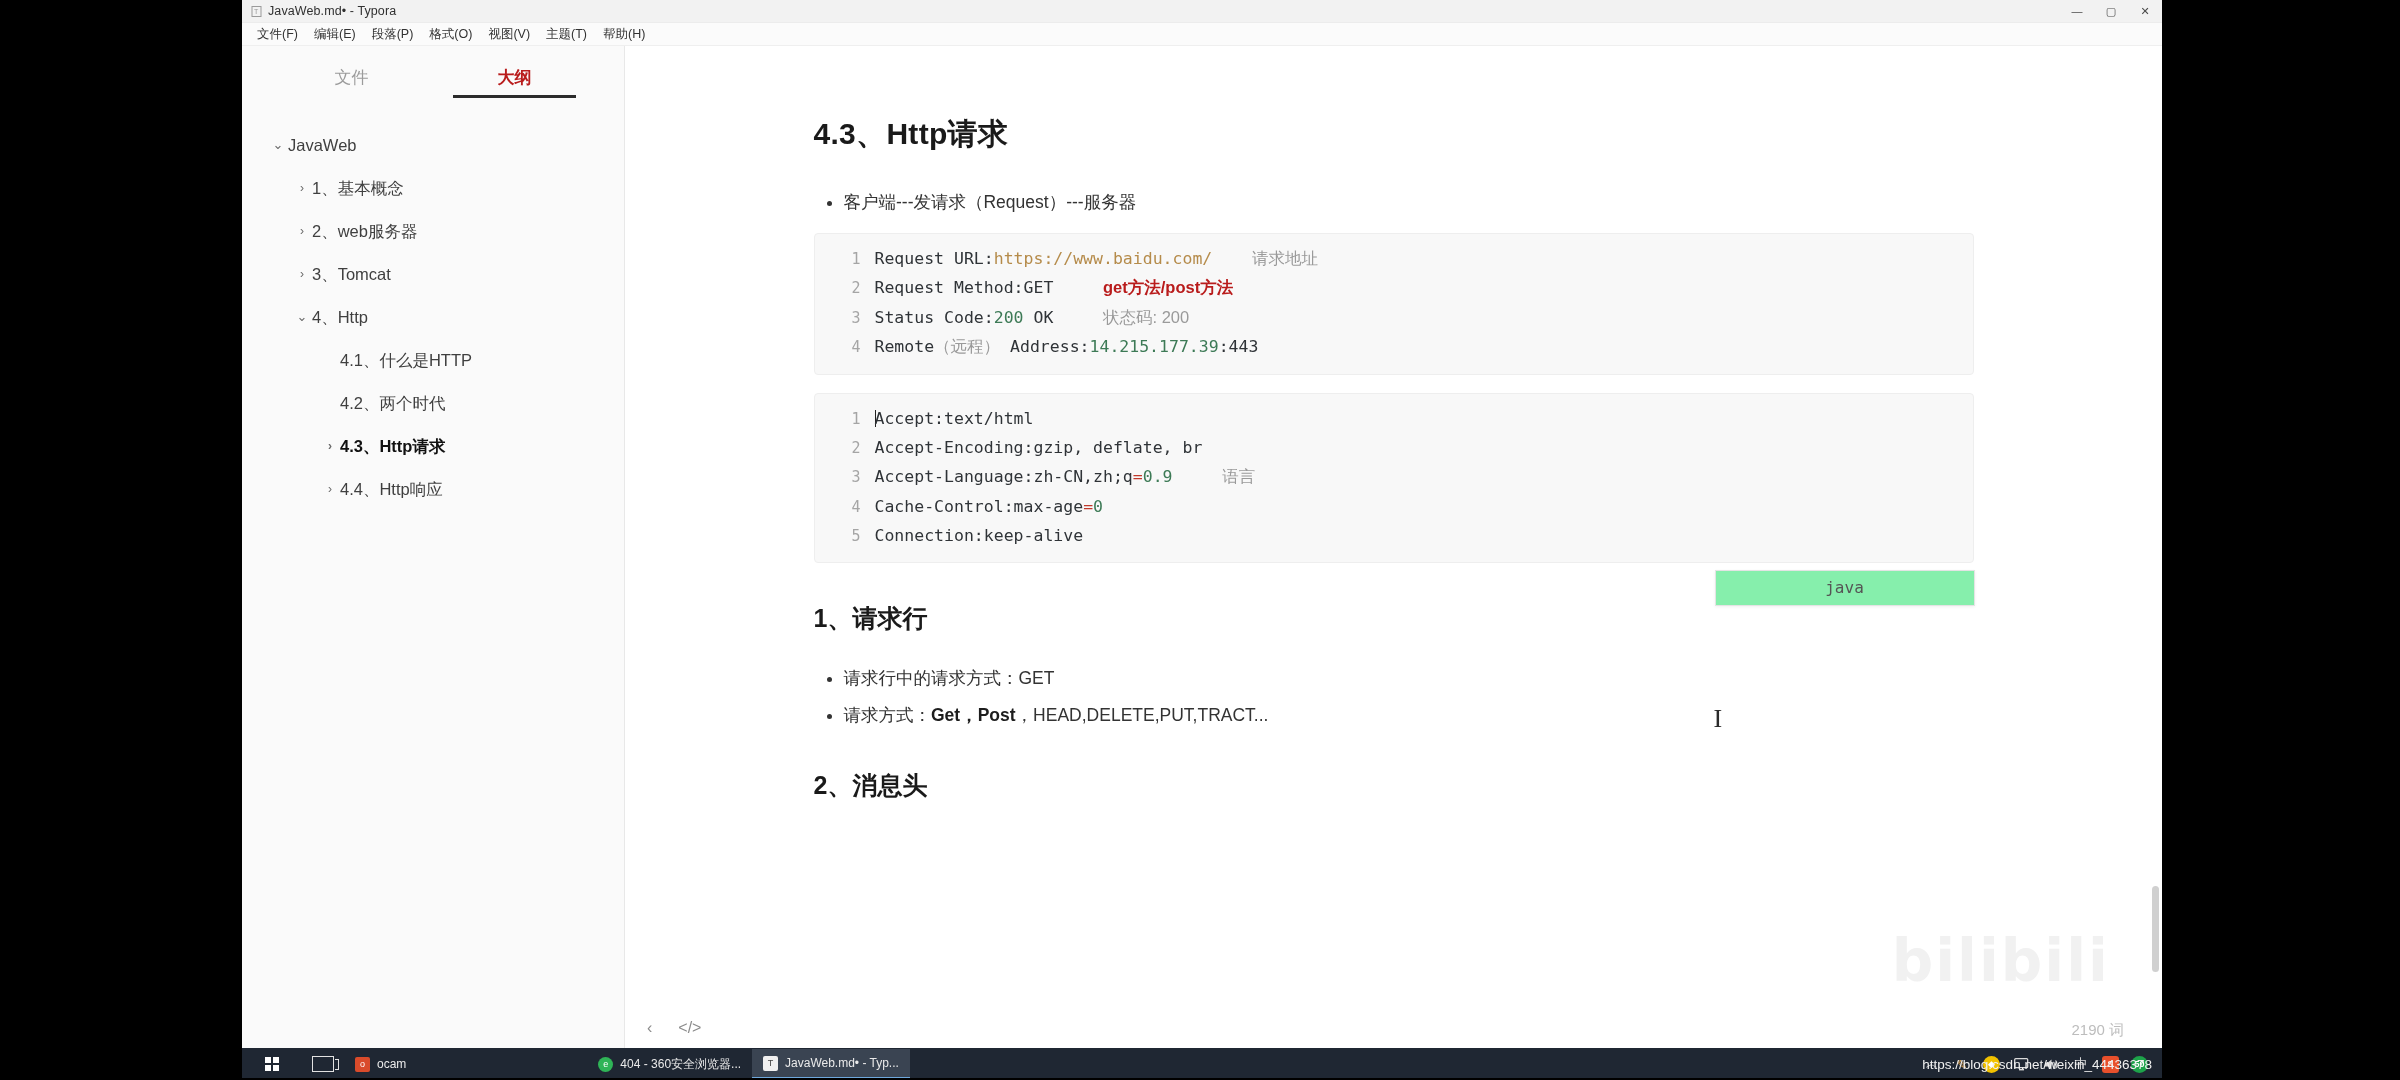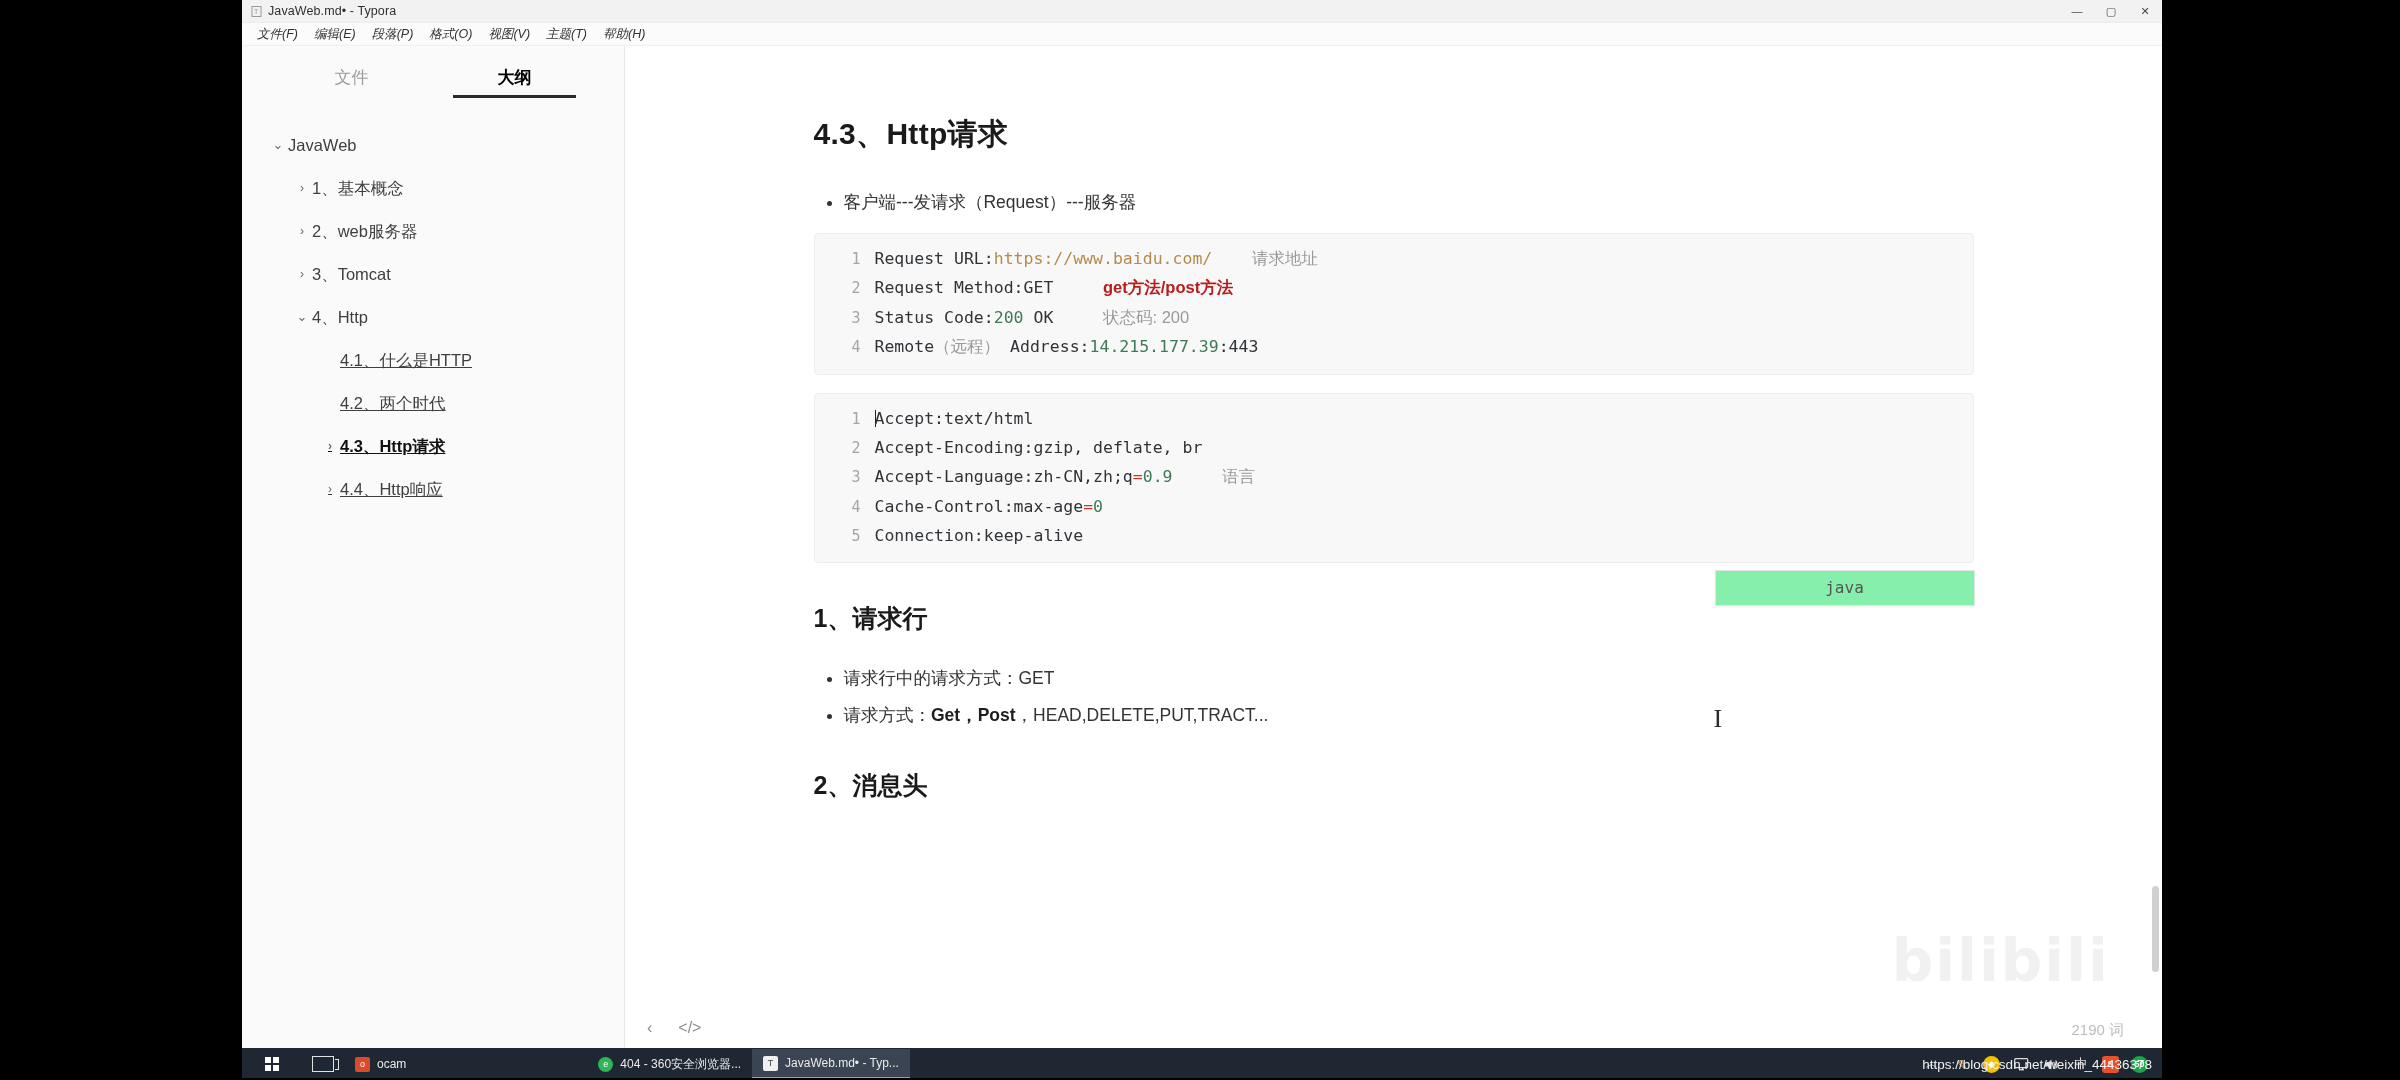--- a/index.html
+++ b/index.html
@@ -55,21 +55,20 @@
   .win-btn {
     width:34px; height:22px; display:flex; align-items:center; justify-content:center;
     font-size:11px; color:#4a4a4a;
   }
 
   .menubar {
     height:22px; background:#fbfbfb;
     display:flex; align-items:center;
     padding-left:8px; gap:2px;
     border-bottom:1px solid #efefef;
-    font-style:italic;
   }
   .menu-item {
     font-size:12.5px; color:#323232; padding:2px 7px;
     white-space:nowrap;
   }
 
   .body-row { flex:1; display:flex; min-height:0; }
 
   
   .sidebar {
@@ -81,42 +80,42 @@
   .side-tabs {
     height:52px; display:flex; align-items:flex-end;
     justify-content:space-around;
     padding:0 28px;
   }
   .side-tab {
     position:relative; padding-bottom:9px;
     font-size:17px; color:#9b9b9b;
     flex:1; text-align:center;margin-top:30px;
   }
-  .side-tab.active { color:#000000; font-weight:600; }
+  .side-tab.active { color:#b91c1c; font-weight:600; }
   .side-tab.active::after {
     content:""; position:absolute; left:12%; right:12%; bottom:0;
     height:3px; background:#2b2b2b;
   }
   .outline { padding:26px 0 0 0; overflow:hidden; flex:1; }
   .olitem {
     display:flex; align-items:center;
     font-size:16.5px; color:#3f3f3f;
     height:43px;
     white-space:nowrap;
   }
   .olitem .caret {
     width:16px; flex:0 0 16px; text-align:center;
     font-size:12px; color:#6a6a6a; line-height:1;
     transform:translateY(-1px);
   }
   .olitem .caret.down { font-size:13px; }
   .olitem .caret.none { visibility:hidden; }
   .olitem.lvl0 { padding-left:28px; }
   .olitem.lvl1 { padding-left:52px; }
-  .olitem.lvl2 { padding-left:80px;text-decoration:underline; }
+  .olitem.lvl2 { padding-left:80px; }
   .olitem.active { font-weight:700; color:#111; }
   .ol-label { margin-left:2px; }
 
   
   .editor-wrap {
     flex:1; position:relative; background:#ffffff; min-width:0;
     display:flex; flex-direction:column;
   }
   .editor {
     flex:1; overflow:hidden; position:relative;

